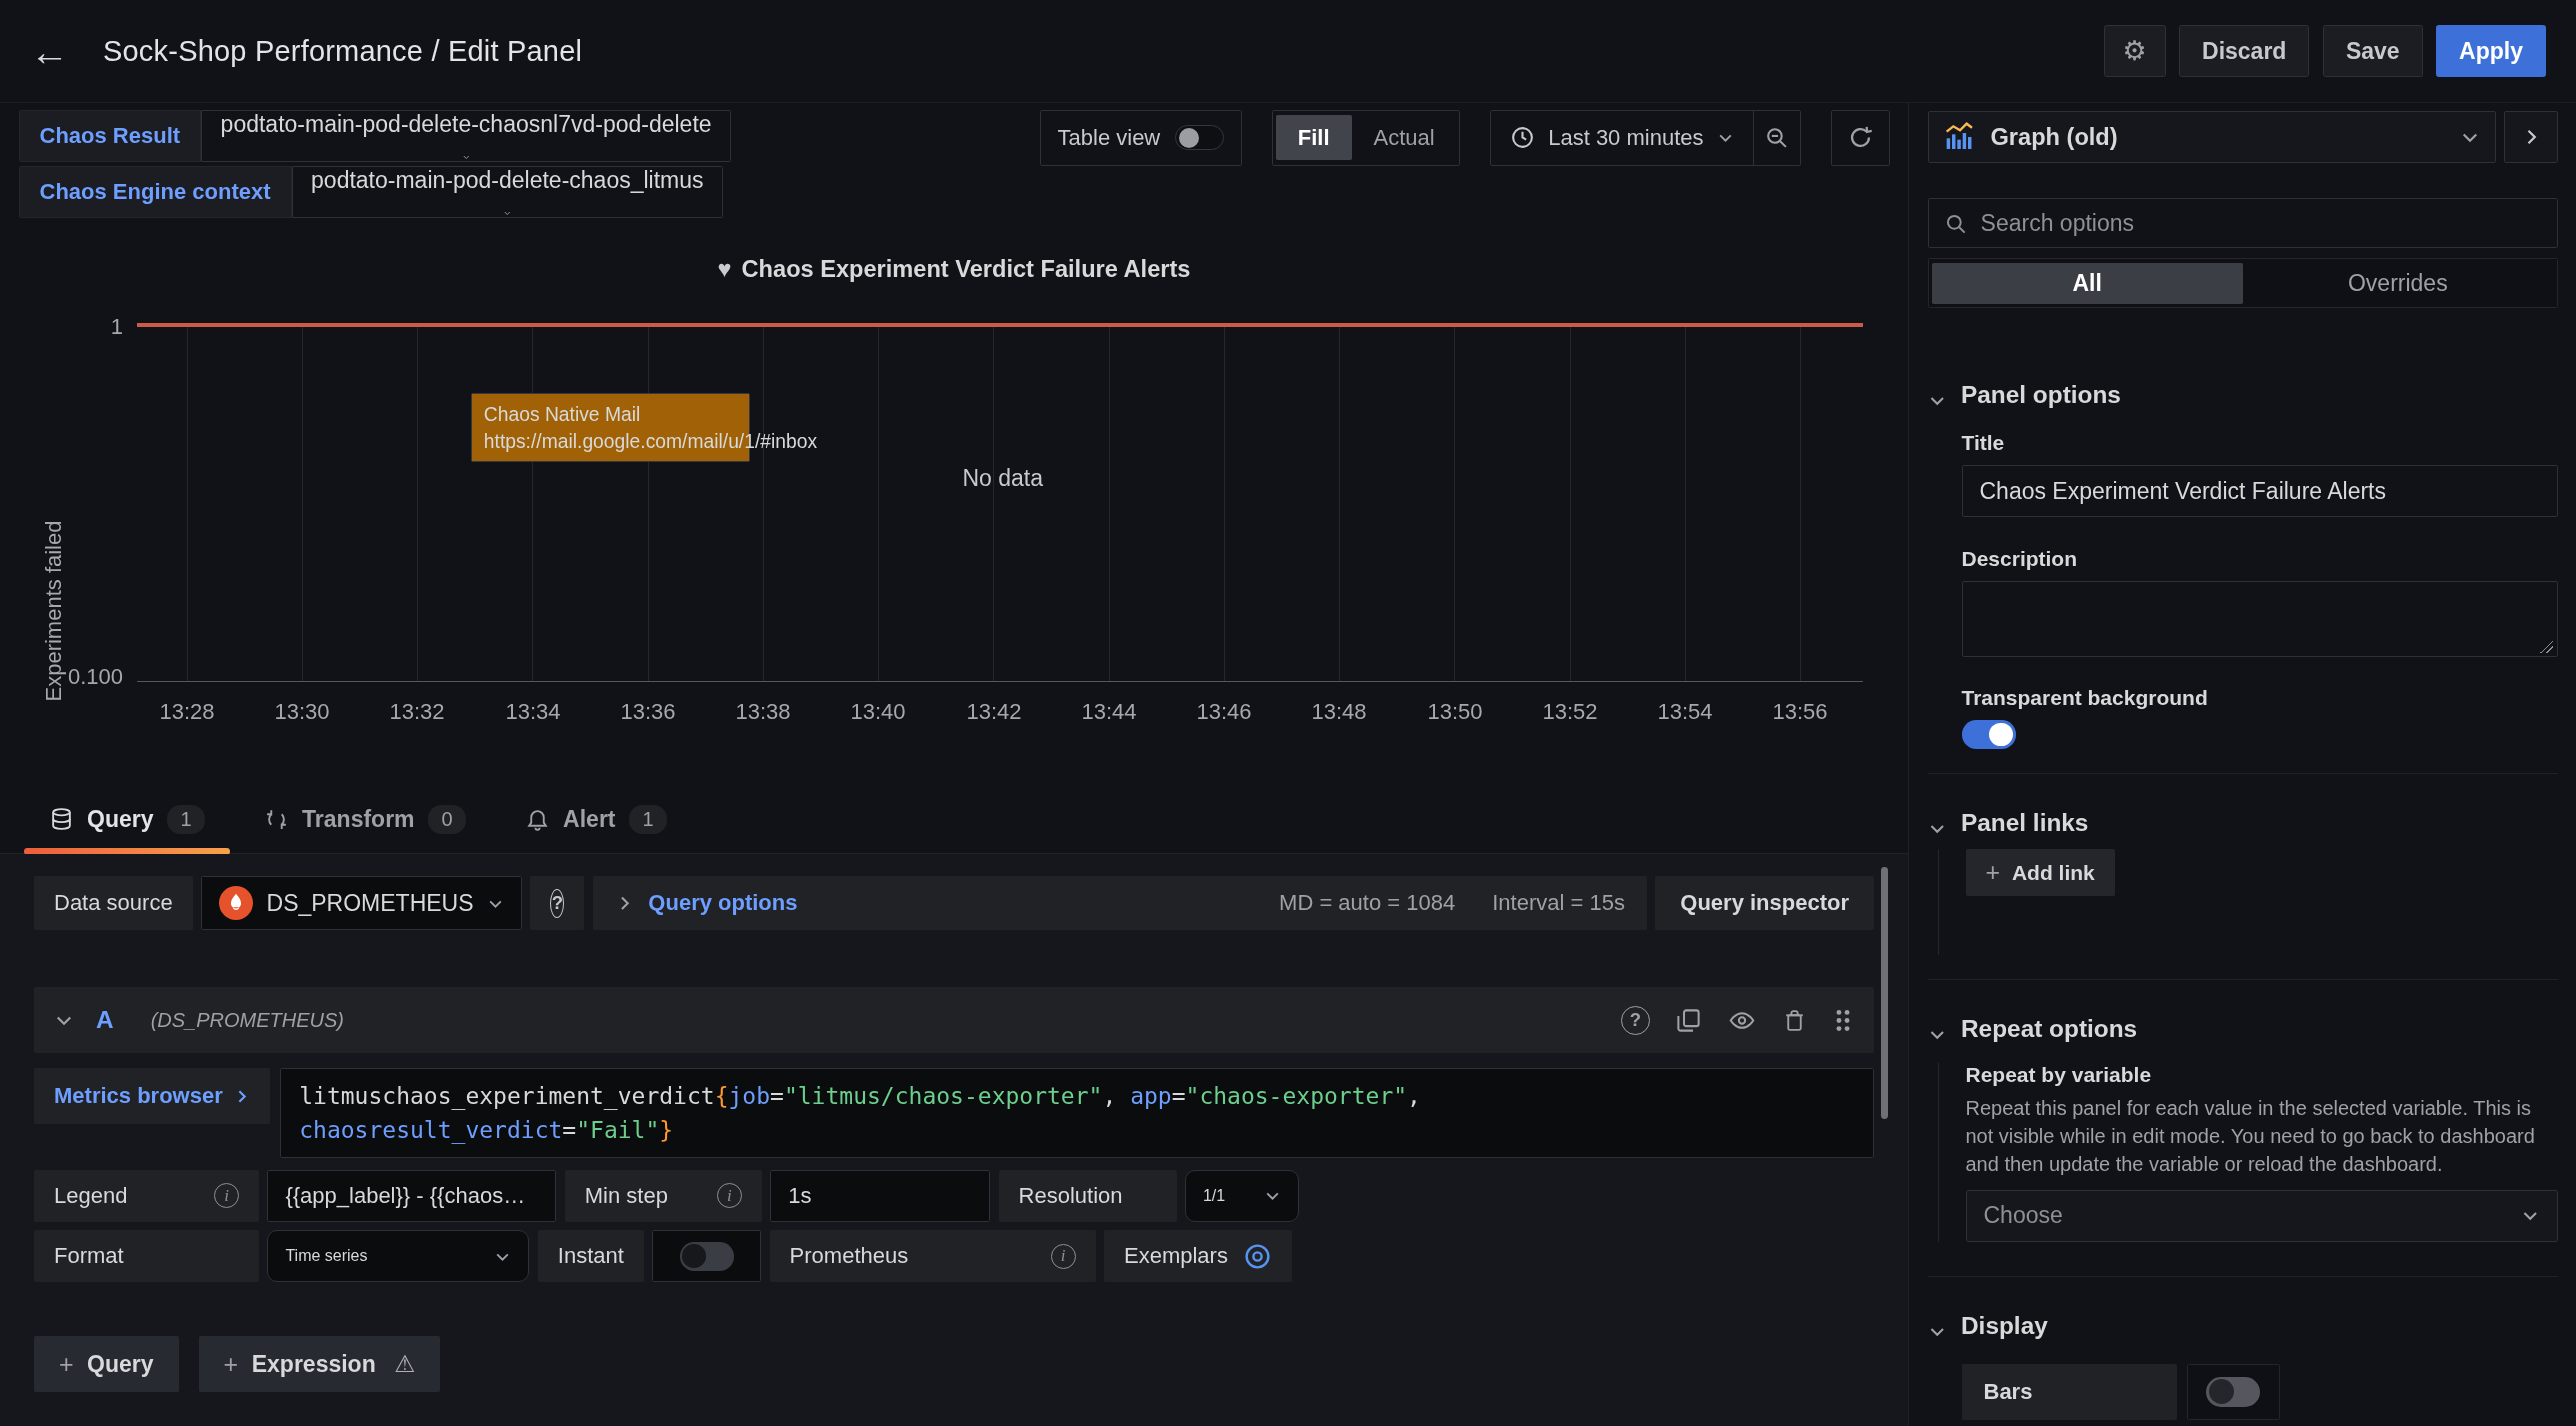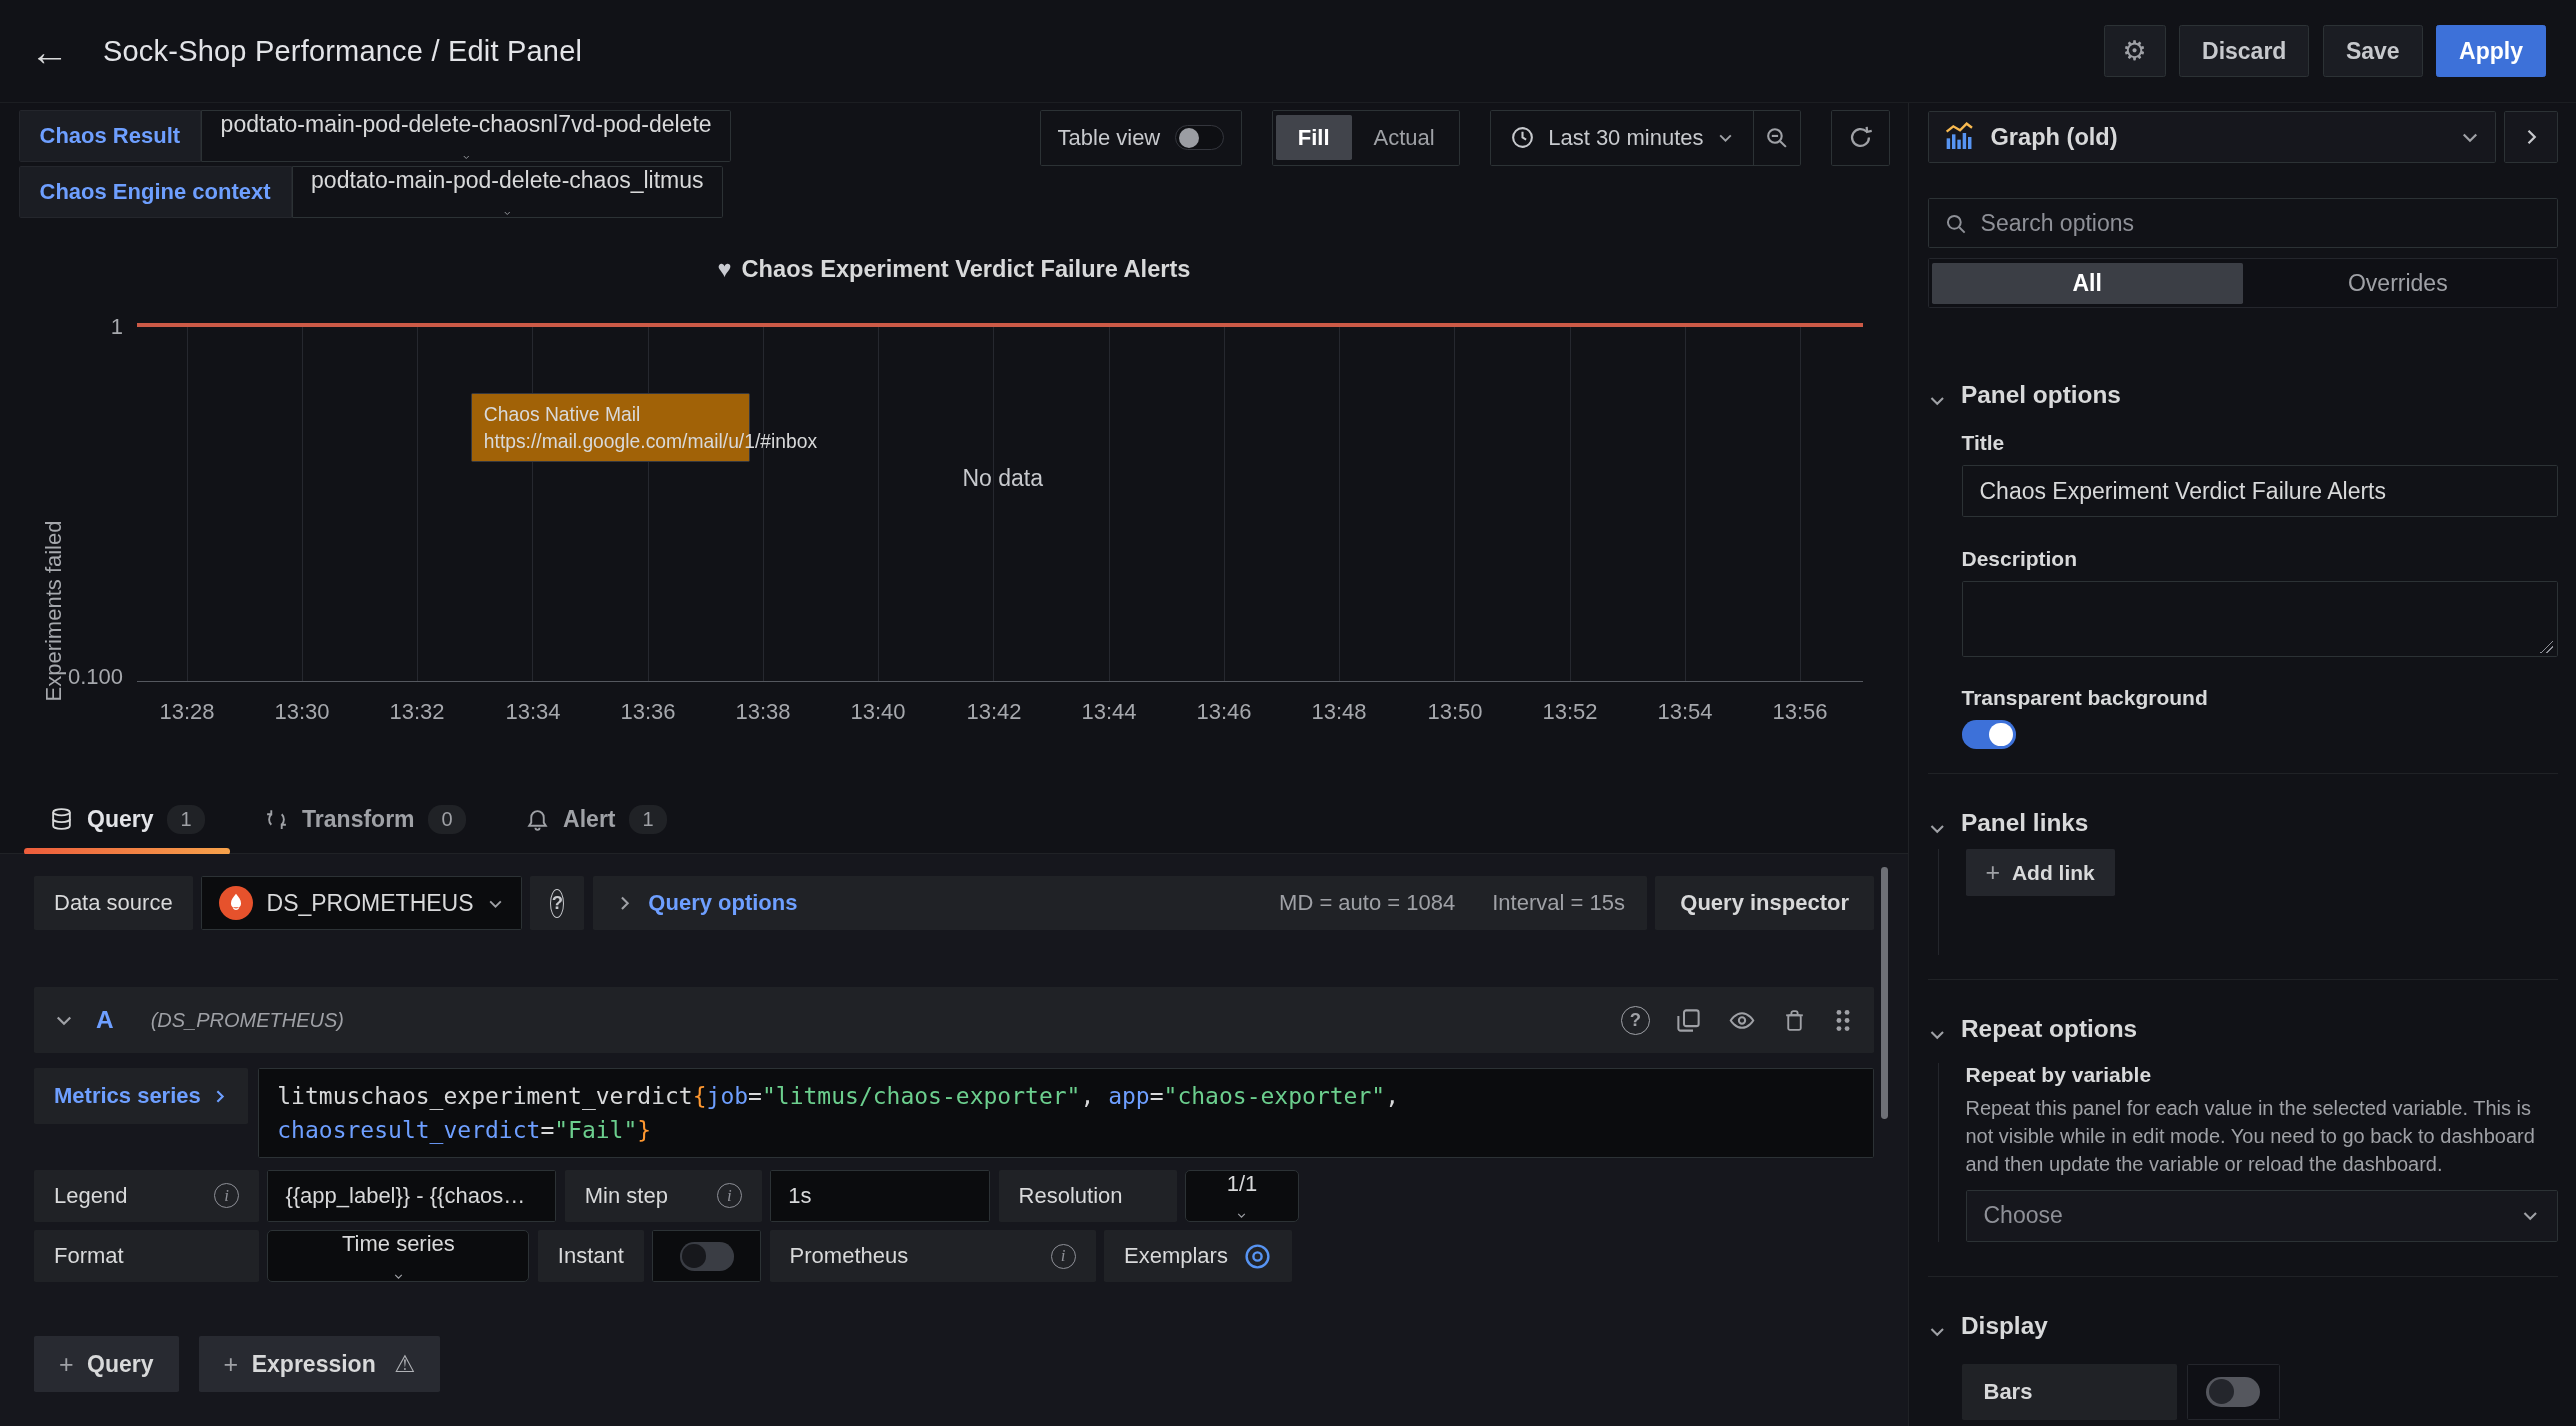--- a/index.html
+++ b/index.html
@@ -90,21 +90,21 @@
   .mb-btn { height:56px; display:flex; align-items:center; gap:10px; background:#202226; border-radius:1.7px; padding:0 20px; font-size:22px; font-weight:600; color:#6e9fff; cursor:pointer; }
   .code-editor { flex:1; background:#0b0c0e; border:0.8px solid #2c3235; border-radius:1.7px; padding:10px 18.5px; font-family:"DejaVu Sans Mono",monospace; font-size:23px; line-height:34px; cursor:text; }
   .tok-metric { color:#d8d9da; } .tok-brace { color:#ff9830; } .tok-label { color:#6e9fff; } .tok-op { color:#d8d9da; } .tok-str { color:#6ccf8e; } .tok-comma { color:#d8d9da; }
 
   .opts-row { display:flex; gap:8.4px; height:52px; margin-top:11.8px; }
   .opts-row.second { margin-top:8.4px; }
   .lbl-with-info { justify-content:space-between; }
   .info-circle { width:25px; height:25px; border:1.7px solid #8e9097; border-radius:50%; color:#8e9097; font-size:17px; display:flex; align-items:center; justify-content:center; font-style:italic; font-family:"Liberation Serif",serif; }
   .inp { display:flex; align-items:center; background:#0b0c0e; border:0.8px solid #2c3235; border-radius:1.7px; padding:0 17px; font-size:22px; color:#d8d9da; }
   input.raw { background:transparent; border:none; outline:none; color:#d8d9da; font-size:22px; width:100%; font-family:inherit; }
-  .sel { display:flex; align-items:center; justify-content:space-between; gap:13.5px; background:#0b0c0e; border:0.8px solid #2c3235; border-radius:5px; padding:0 17px; font-size:22px; color:#d8d9da; cursor:pointer;flex-direction:column; }
+  .sel { display:flex; align-items:center; justify-content:space-between; gap:13.5px; background:#0b0c0e; border:0.8px solid #2c3235; border-radius:10px; padding:0 17px; font-size:16px; color:#d8d9da; cursor:pointer; }
   .toggle-box { display:flex; align-items:center; justify-content:center; background:#0b0c0e; border:0.8px solid #2c3235; border-radius:1.7px; width:109px; cursor:pointer; }
   .pill-off { width:54px; height:29px; border-radius:14.3px; background:#3a3d44; position:relative; }
   .pill-off .knob { position:absolute; top:2.5px; left:2.5px; width:23.6px; height:23.6px; border-radius:50%; background:#17181c; }
   .exemplar-eye { color:#5794f2; }
 
   .add-row { margin-top:54px; display:flex; gap:20px; }
   .add-btn { height:56px; display:flex; align-items:center; gap:13.5px; background:#282a31; border-radius:1.7px; padding:0 25px; font-size:23px; font-weight:600; color:#d8d9da; cursor:pointer; }
   .plus { color:#9fa1a6; font-size:25px; font-weight:400; }
   .warn { color:#b0b2b6; font-size:23.6px; margin-left:5px; }
 
@@ -357,21 +357,21 @@
                 <circle cx="11" cy="10" r="1.8"></circle>
                 <circle cx="5" cy="16" r="1.8"></circle>
                 <circle cx="11" cy="16" r="1.8"></circle>
               </svg>
           </span>
         </div>
 
         <div class="query-body">
           <div class="expr-row">
             <div class="mb-btn">
-              <span>Metrics series</span>
+              <span>Metrics browser</span>
               <svg class="chev" style="color:#6e9fff;" width="17" height="17" viewBox="0 0 16 16">
                   <polyline points="6,3 11,8 6,13" fill="none" stroke="currentColor" stroke-width="2"></polyline>
                 </svg>
             </div>
             <div class="code-editor">
               <div><span class="tok-metric">litmuschaos_experiment_verdict</span><span class="tok-brace">{</span><span class="tok-label">job</span><span class="tok-op">=</span><span class="tok-str">"litmus/chaos-exporter"</span><span class="tok-comma">, </span><span class="tok-label">app</span><span class="tok-op">=</span><span class="tok-str">"chaos-exporter"</span><span class="tok-comma">,</span></div>
               <div><span class="tok-label">chaosresult_verdict</span><span class="tok-op">=</span><span class="tok-str">"Fail"</span><span class="tok-brace">}</span></div>
             </div>
           </div>
 

